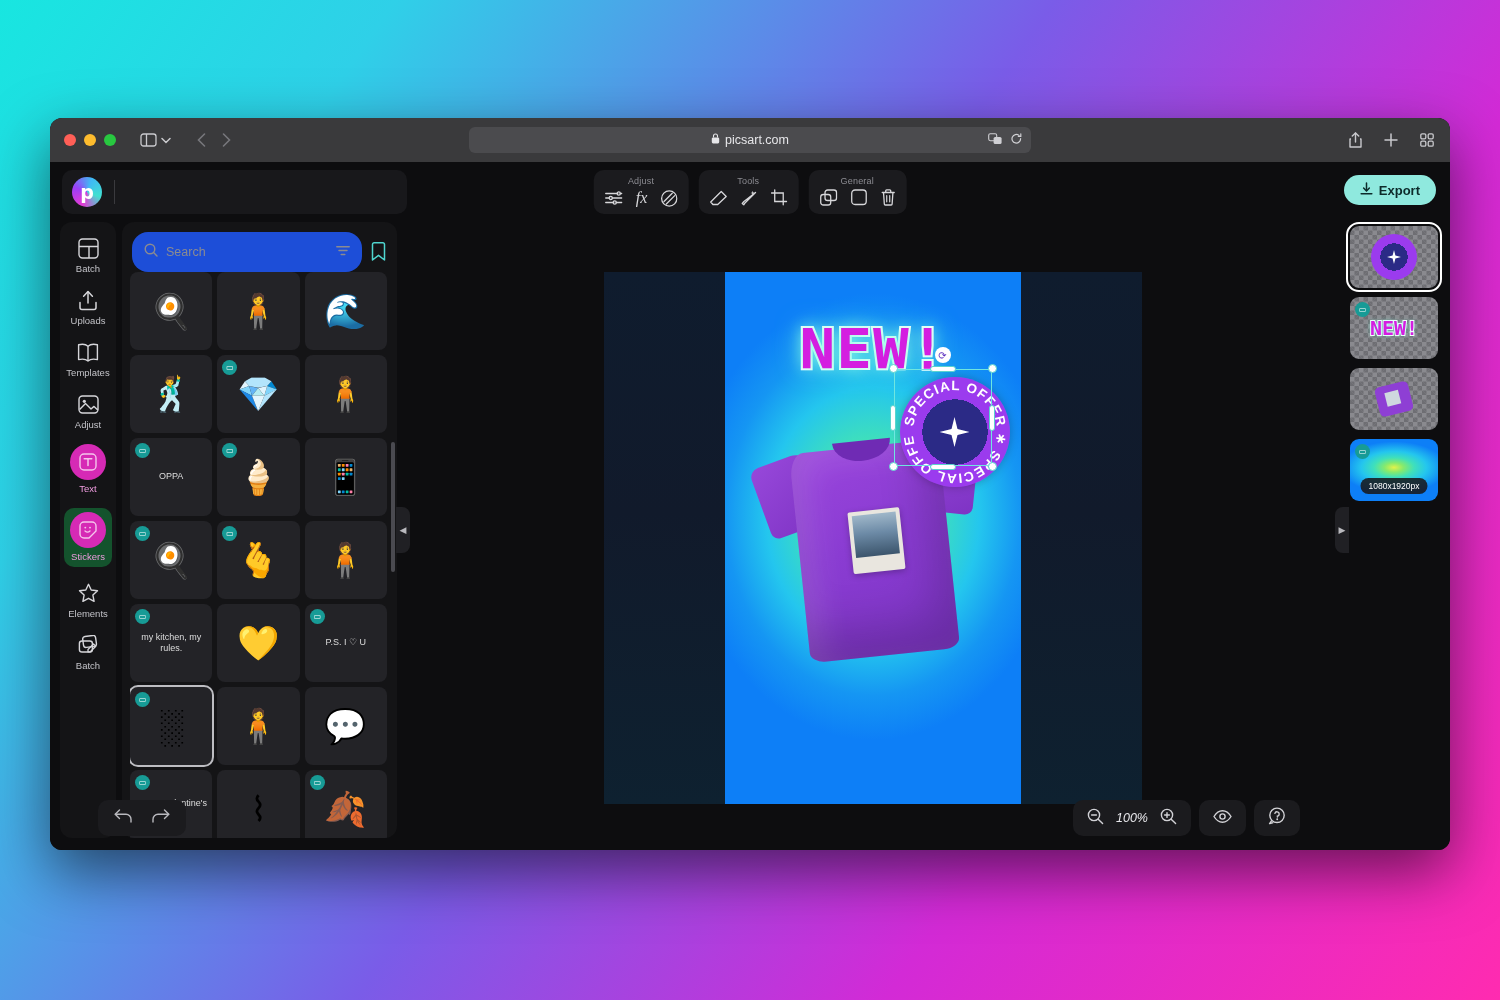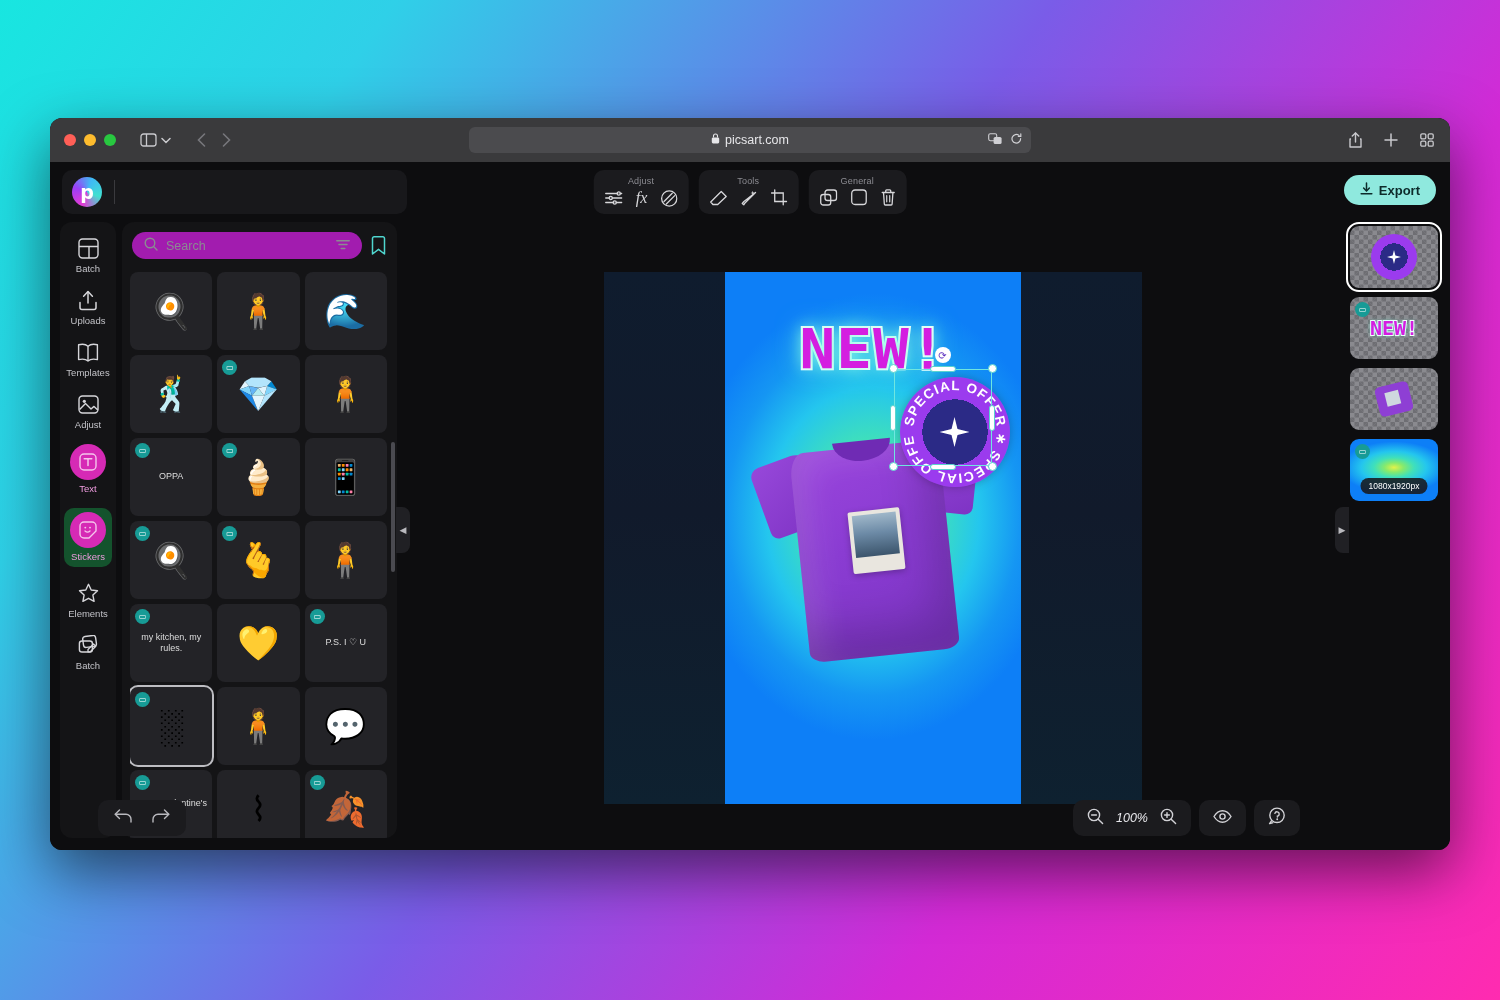--- a/index.html
+++ b/index.html
@@ -83,21 +83,21 @@
   .rail-item.pink .rail-lbl { color: #f09de0; }
   .rail-item.active { background: #14532d; border-radius: 10px; padding: 4px 0 5px; }
 
   
   #panel {
     position: absolute; left: 72px; top: 60px; width: 275px; bottom: 12px;
     background: #141416; border-radius: 12px; overflow: hidden;
   }
   #searchrow { display: flex; align-items: center; gap: 8px; padding: 10px 10px 8px; }
   #searchbox {
-    flex: 1; height: 27px; background: #a21caf; border-radius: 16px; display: flex; align-items: center;
+    flex: 1; height: 40px; background: #1d4ed8; border-radius: 16px; display: flex; align-items: center;
     gap: 8px; padding: 0 12px; color: #8b8b91;
   }
   #searchbox input { flex: 1; background: transparent; border: none; outline: none; color: #e6e6e9;
      font-size: 12.5px; font-family: "Liberation Sans", sans-serif; }
   #searchbox input::placeholder { color: #8b8b91; }
   #bookmark-btn { color: #4fd6cf; cursor: pointer; display: flex; }
   #grid {
     position: absolute; top: 50px; left: 8px; right: 4px; bottom: 0;
     display: grid; grid-template-columns: repeat(3, 1fr); gap: 5px; overflow: hidden; padding-right: 6px;
   }

